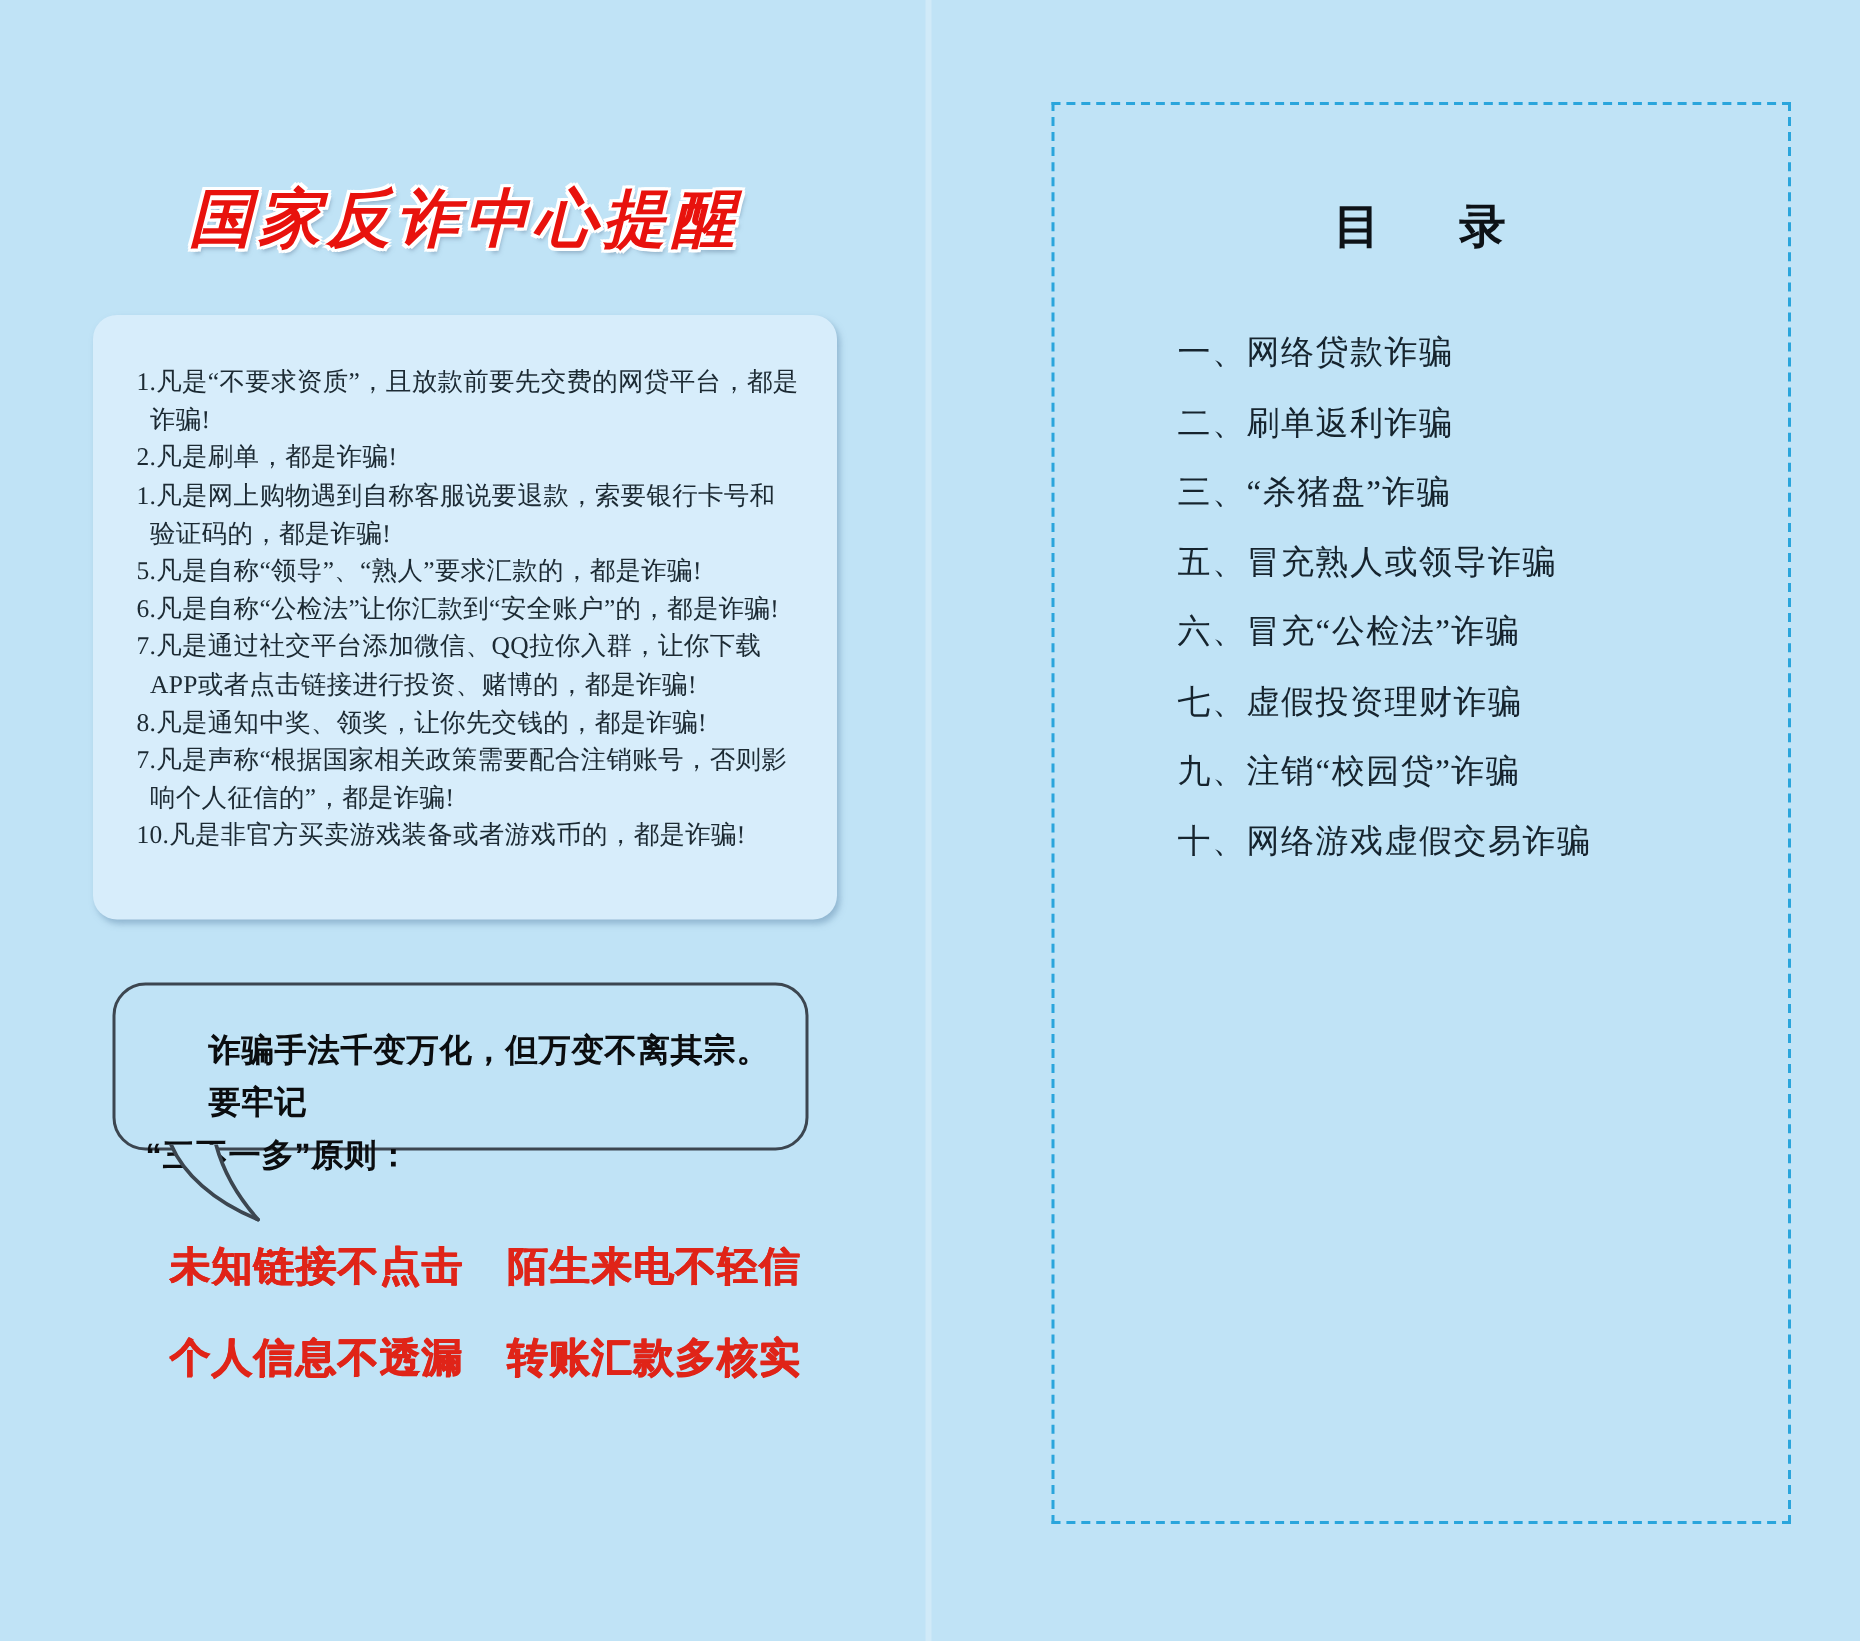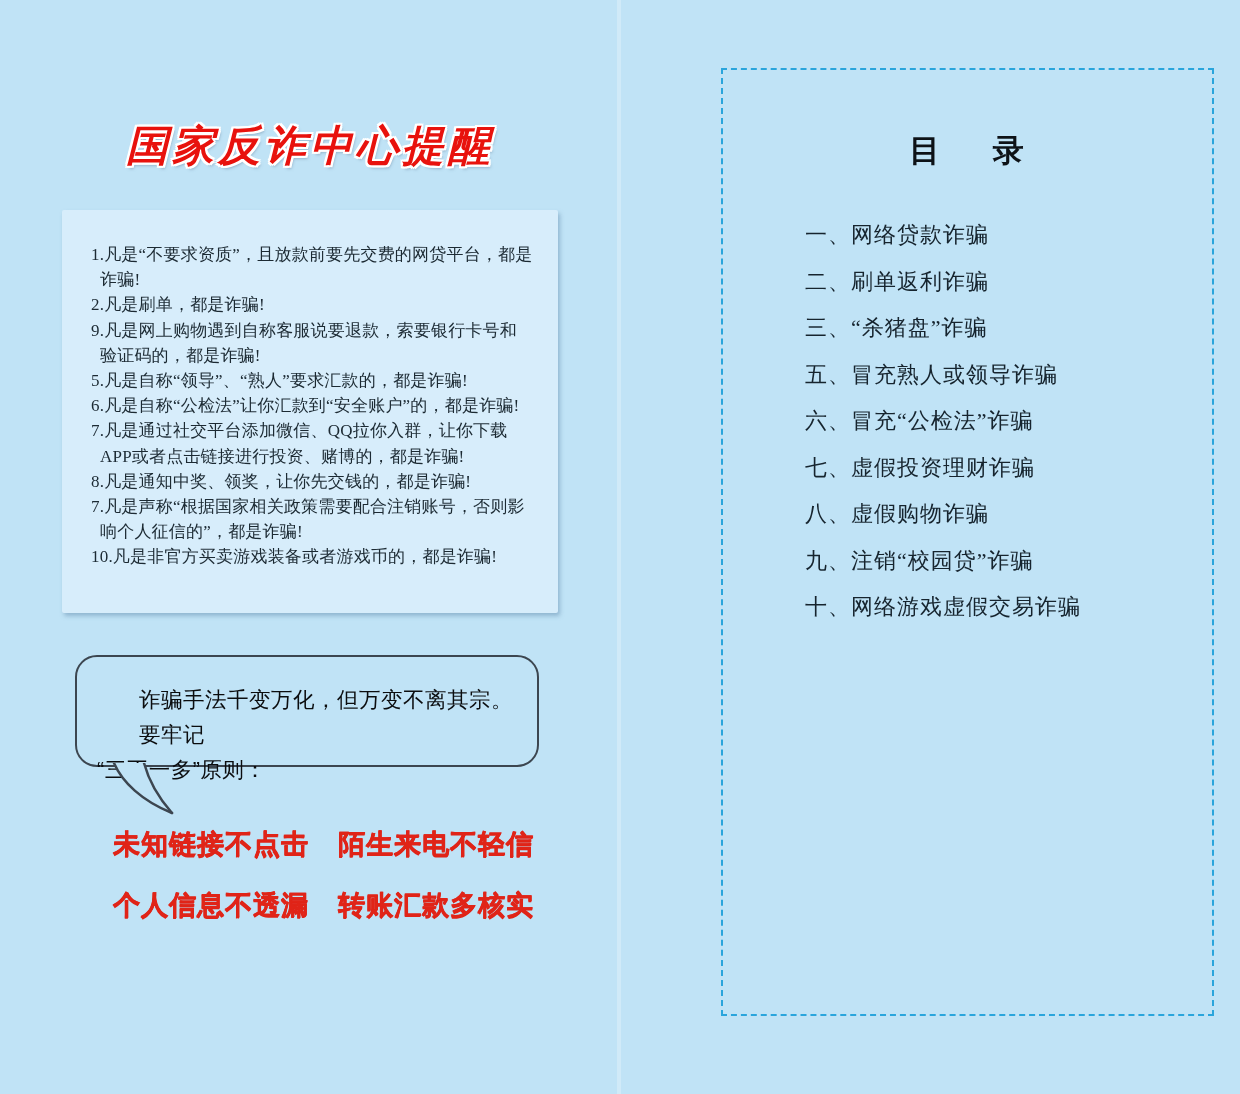--- a/index.html
+++ b/index.html
@@ -27,21 +27,21 @@
     letter-spacing:4px;
     color:#e8120d;
     text-shadow:
       -2px -2px 0 #fff, 2px -2px 0 #fff, -2px 2px 0 #fff, 2px 2px 0 #fff,
       0 -2px 0 #fff, 0 2px 0 #fff, -2px 0 0 #fff, 2px 0 0 #fff,
       2px 3px 3px rgba(120,150,175,.7);
   }
   .reminder-box{
     position:absolute;left:62px;top:210px;width:496px;height:403px;
     background:#d7edfb;
-    border-radius:2px;
+    border-radius:16px;
     box-shadow:2px 3px 4px rgba(105,145,178,.55);
     box-sizing:border-box;
     padding:32px 24px 0 29px;
   }
   .reminder-item{
     margin:0;
     font-family:"Liberation Serif","DejaVu Serif",serif;
     font-size:17px;
     line-height:25.2px;
     color:#1c2a33;
@@ -50,20 +50,21 @@
     letter-spacing:0.2px;
   }
 
   
   .speech-bubble{
     position:absolute;left:75px;top:655px;width:464px;height:112px;
     border:2.5px solid #3c4650;
     border-radius:22px;
     box-sizing:border-box;
     padding:26px 10px 0 20px;
+    font-weight:bold;
   }
   .bubble-line{
     margin:0;
     font-size:21.5px;
     line-height:35px;
     color:#0b0d0f;
     font-family:"Liberation Sans",sans-serif;
     letter-spacing:0.5px;
   }
   .bubble-line.indent{padding-left:42px;}
@@ -85,21 +86,21 @@
     font-weight:900;
     font-size:27px;
     letter-spacing:1px;
     color:#e02418;
     white-space:nowrap;
     text-shadow:0.6px 0 0 #e02418, 0 0.6px 0 #e02418;
   }
 
   
   .toc-box{
-    position:absolute;left:721px;top:68px;width:493px;height:948px;
+    position:absolute;left:701px;top:68px;width:493px;height:948px;
     border:2px dashed #2aa5dc;
     box-sizing:border-box;
   }
   .toc-title{
     position:absolute;left:0;top:60px;width:100%;
     text-align:center;
     font-family:"Liberation Sans","DejaVu Sans",sans-serif;
     font-weight:bold;
     font-size:31px;
     color:#0d1217;
@@ -123,21 +124,21 @@
 <body>
 
 <div class="fold"></div>
 
 <div class="main-title">国家反诈中心提醒</div>
 
 <div class="reminder-box">
   <div class="reminder-list">
       <p class="reminder-item">1.凡是“不要求资质”，且放款前要先交费的网贷平台，都是诈骗!</p>
       <p class="reminder-item">2.凡是刷单，都是诈骗!</p>
-      <p class="reminder-item">9.凡是网上购物遇到自称客服说要退款，索要银行卡号和验证码的，都是诈骗!</p>
+      <p class="reminder-item">1.凡是网上购物遇到自称客服说要退款，索要银行卡号和验证码的，都是诈骗!</p>
       <p class="reminder-item">5.凡是自称“领导”、“熟人”要求汇款的，都是诈骗!</p>
       <p class="reminder-item">6.凡是自称“公检法”让你汇款到“安全账户”的，都是诈骗!</p>
       <p class="reminder-item">7.凡是通过社交平台添加微信、QQ拉你入群，让你下载APP或者点击链接进行投资、赌博的，都是诈骗!</p>
       <p class="reminder-item">8.凡是通知中奖、领奖，让你先交钱的，都是诈骗!</p>
       <p class="reminder-item">7.凡是声称“根据国家相关政策需要配合注销账号，否则影响个人征信的”，都是诈骗!</p>
       <p class="reminder-item">10.凡是非官方买卖游戏装备或者游戏币的，都是诈骗!</p>
     </div>
 </div>
 
 <div class="speech-bubble">
@@ -159,17 +160,16 @@
 
 <div class="toc-box">
   <div class="toc-title">目 录</div>
   <div class="toc-list">
       <p class="toc-item">一、网络贷款诈骗</p>
       <p class="toc-item">二、刷单返利诈骗</p>
       <p class="toc-item">三、“杀猪盘”诈骗</p>
       <p class="toc-item">五、冒充熟人或领导诈骗</p>
       <p class="toc-item">六、冒充“公检法”诈骗</p>
       <p class="toc-item">七、虚假投资理财诈骗</p>
-      <p class="toc-item">八、虚假购物诈骗</p>
       <p class="toc-item">九、注销“校园贷”诈骗</p>
       <p class="toc-item">十、网络游戏虚假交易诈骗</p>
     </div>
 </div>
 
 </body></html>

